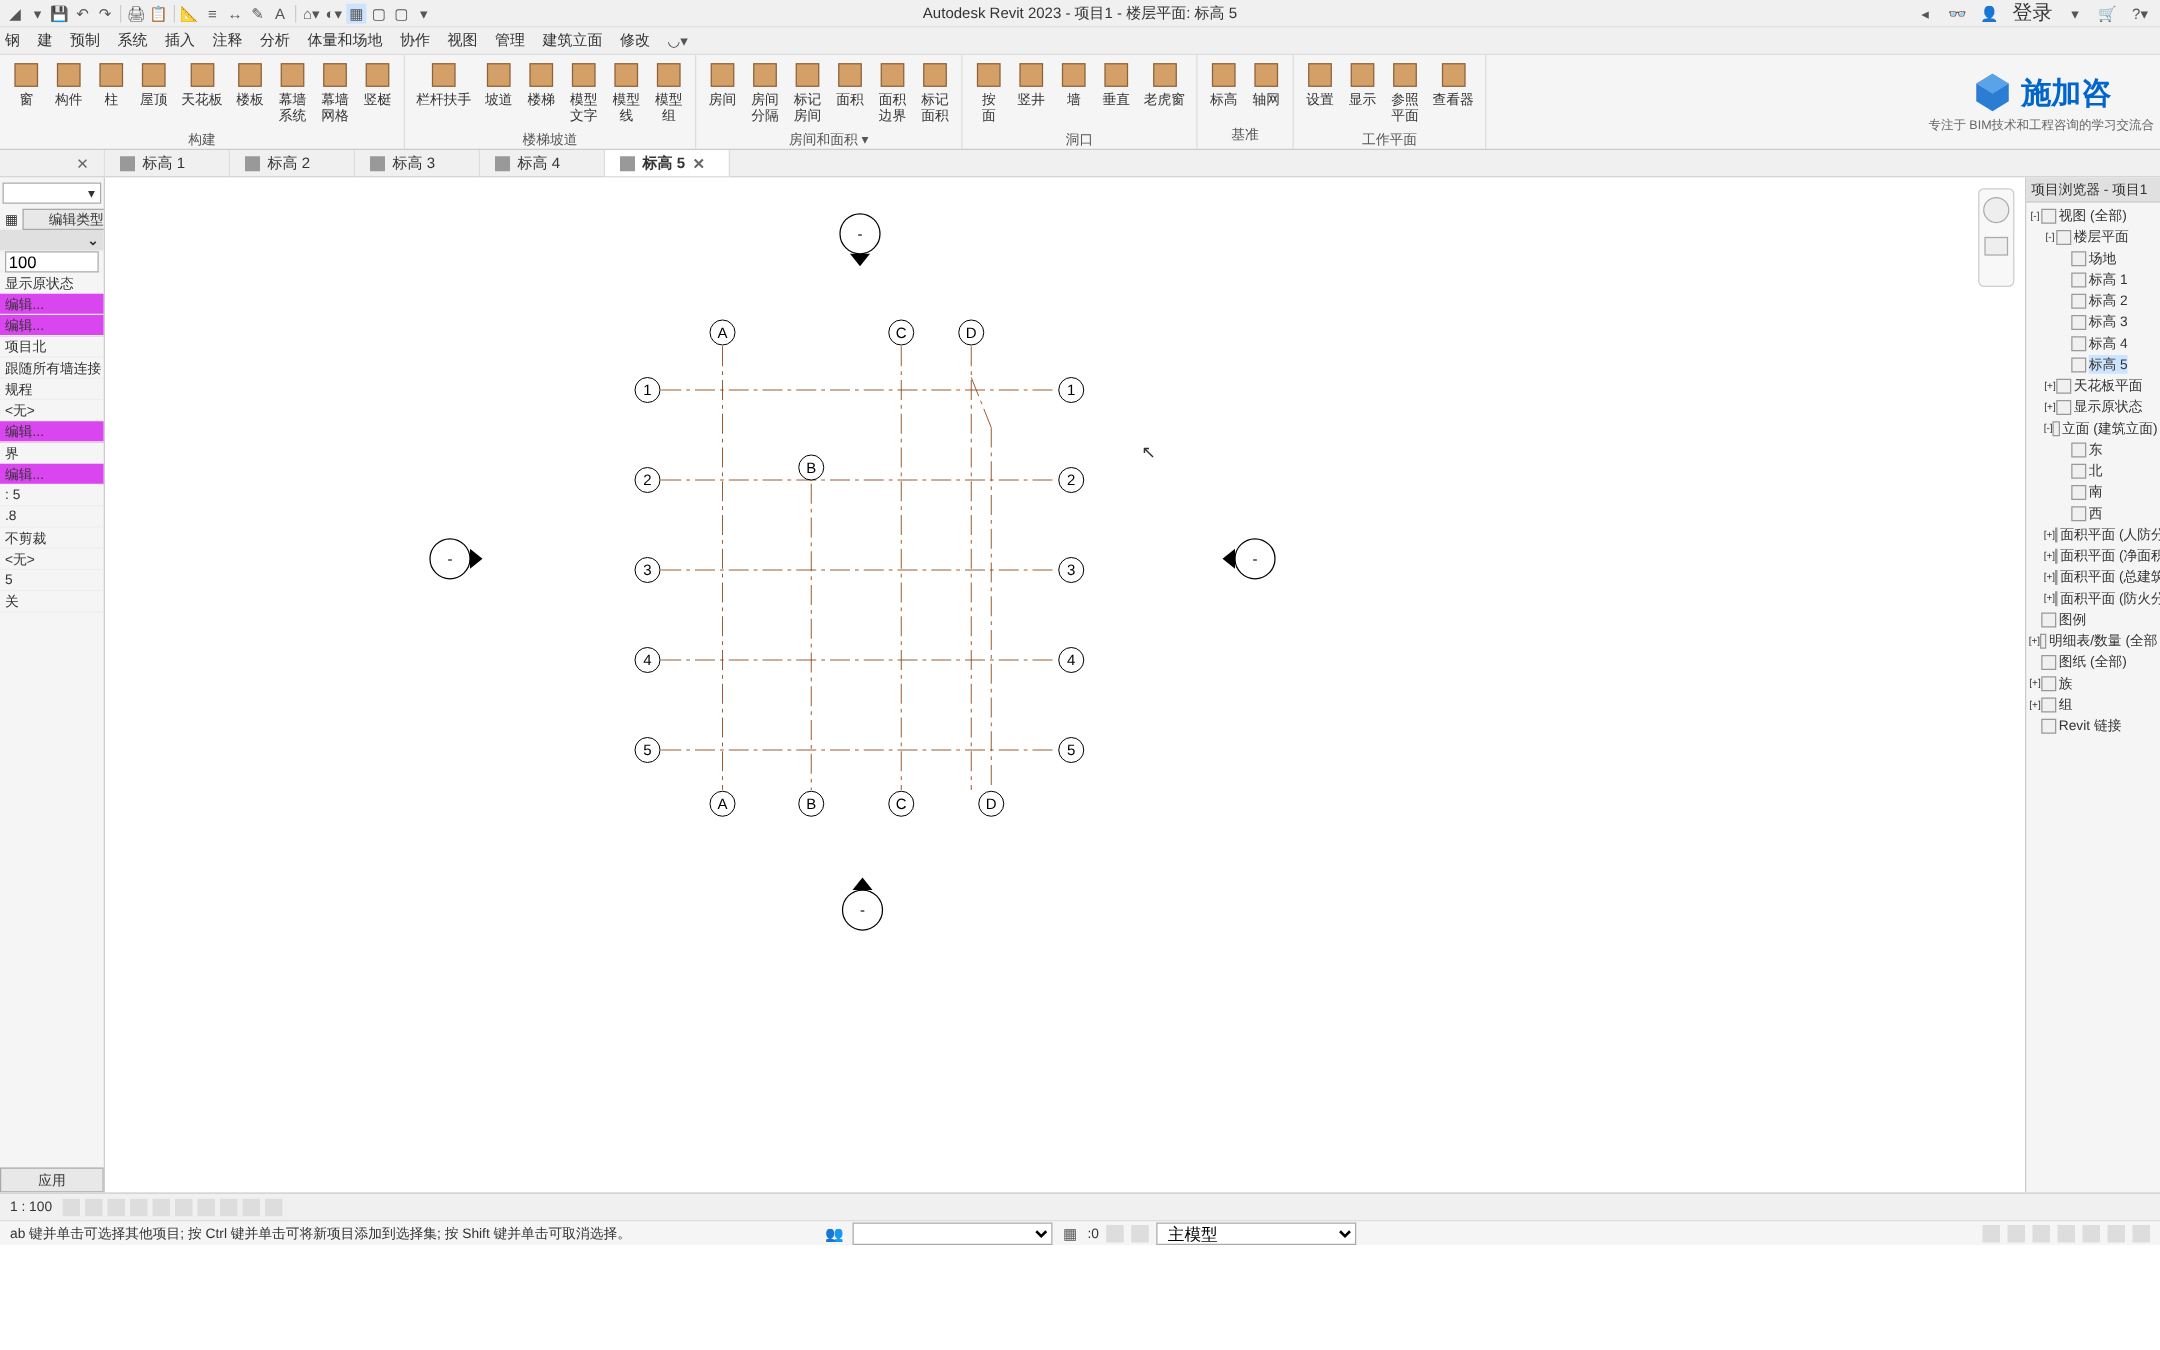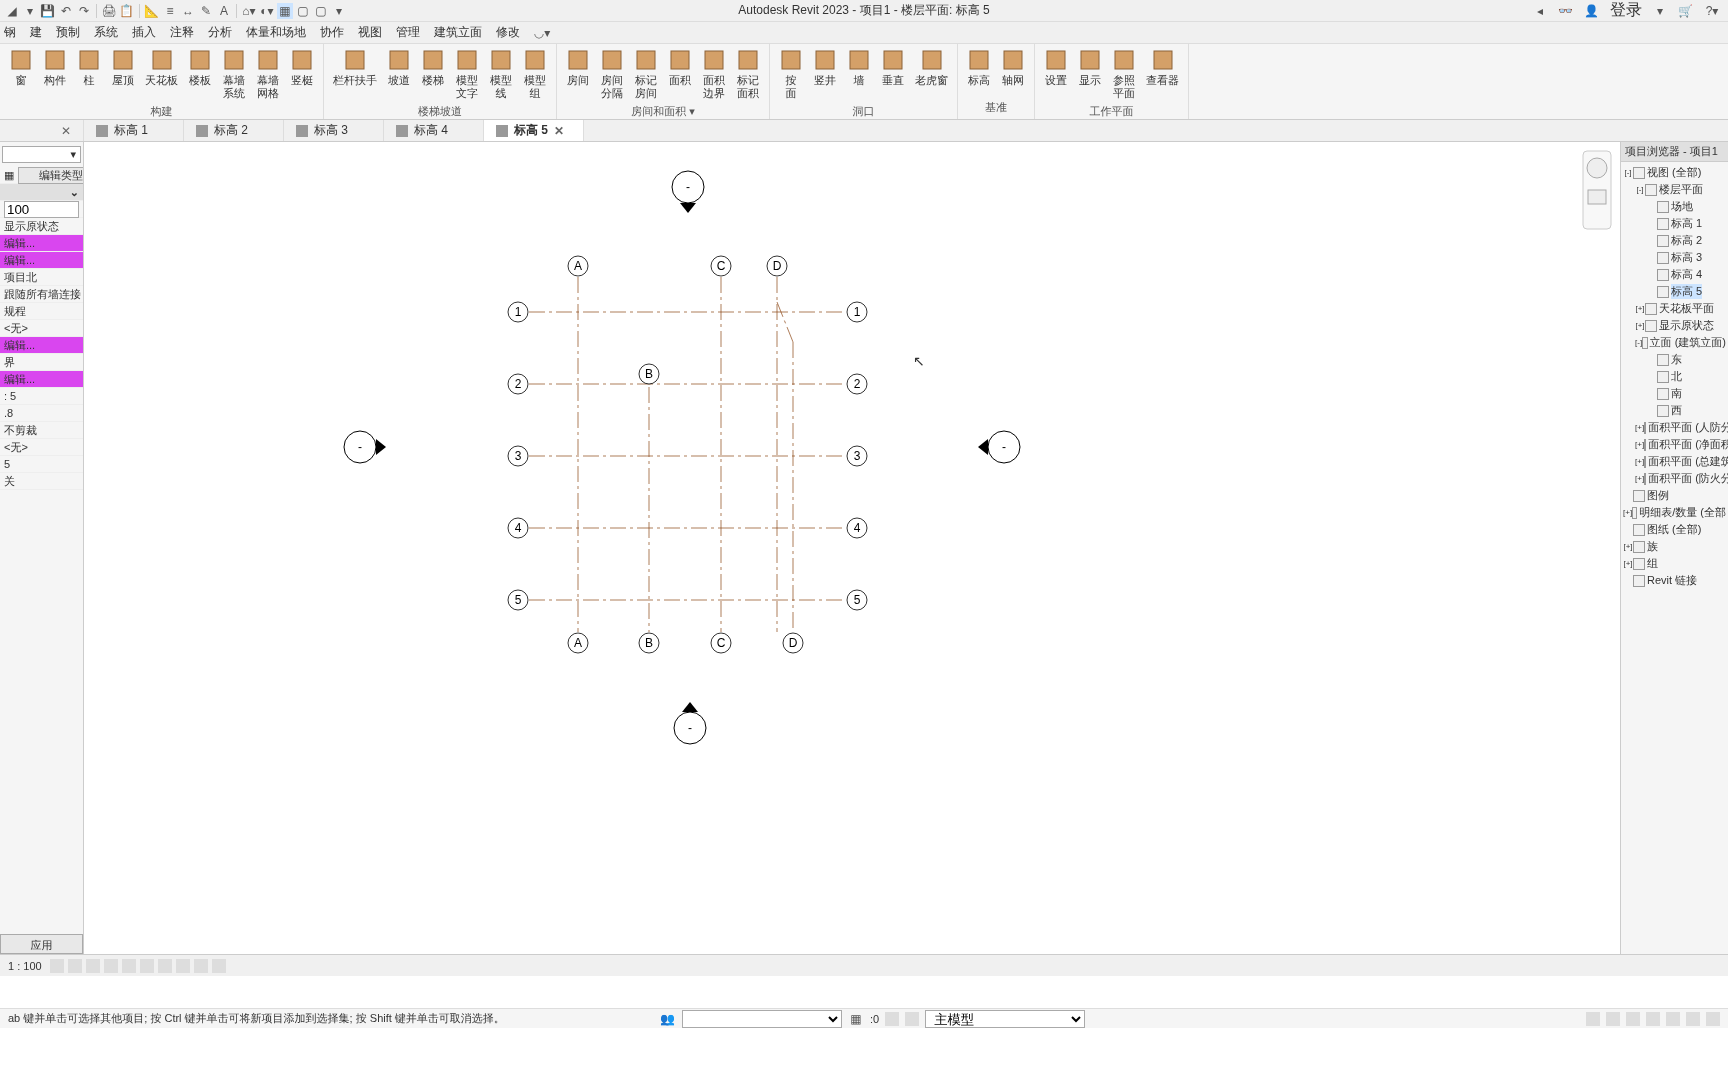--- a/index.html
+++ b/index.html
@@ -70,21 +70,21 @@
 .tree-label { font-size: 11px; }
 .indent1 { padding-left: 12px; }
 .indent2 { padding-left: 24px; }
 .tree-item.selected .tree-label { background: #cce4ff; }
 
 
 .statusbar { height: 22px; background: #f0f0f0; border-top: 1px solid #ccc; display: flex; align-items: center; padding: 0 8px; font-size: 11px; gap: 8px; }
 .scale-text { font-size: 11px; }
 .status-icons { display: flex; gap: 4px; }
 .status-icon { width: 14px; height: 14px; background: #ddd; }
-.hint-bar { height: 20px; background: #f5f5f5; border-top: 1px solid #ddd; padding: 2px 8px; font-size: 11px; color: #333; display: flex; align-items: center; margin-top: 32px; }
+.hint-bar { height: 20px; background: #f5f5f5; border-top: 1px solid #ddd; padding: 2px 8px; font-size: 11px; color: #333; display: flex; align-items: center; }
 .status-right { position: absolute; right: 8px; display: flex; gap: 6px; }
 .status-dropdown { border: 1px solid #aaa; background: #fff; padding: 0 4px; min-width: 100px; height: 18px; }
 
 svg.icon-svg { width: 24px; height: 24px; }
 </style>
 </head>
 <body>
 
 <div class="titlebar">
   <div class="titlebar-left">
@@ -432,20 +432,30 @@
               <svg class="icon-svg">
                 <rect x="3" y="3" width="18" height="18" fill="#d4a068" stroke="#8b6239"></rect>
               </svg>
             </div>
             <div class="ribbon-btn-label">查看器</div>
           </div>
         </div>
         <div class="ribbon-group-label">工作平面</div>
       </div>
     </div>
+  <div class="logo-area">
+    <div class="logo-main">
+      <svg width="34" height="34">
+          <path d="M17 2 L30 10 L30 24 L17 32 L4 24 L4 10 Z" fill="#2b7cd3"></path>
+          <path d="M17 2 L30 10 L17 18 L4 10 Z" fill="#5ba3e8"></path>
+        </svg>
+      <span class="logo-text">施加咨</span>
+    </div>
+    <div class="logo-sub">专注于 BIM技术和工程咨询的学习交流合</div>
+  </div>
 </div>
 
 <div class="tabbar">
   <div class="tab" style="width:84px;justify-content:flex-end;">
       <span class="tab-close">✕</span>
     </div>
   <div id="tabs-container" style="display:flex;height:100%;">
       <div class="tab" style="min-width: 100px;">
         <span class="tab-icon"></span>
         <span>标高 1</span>

